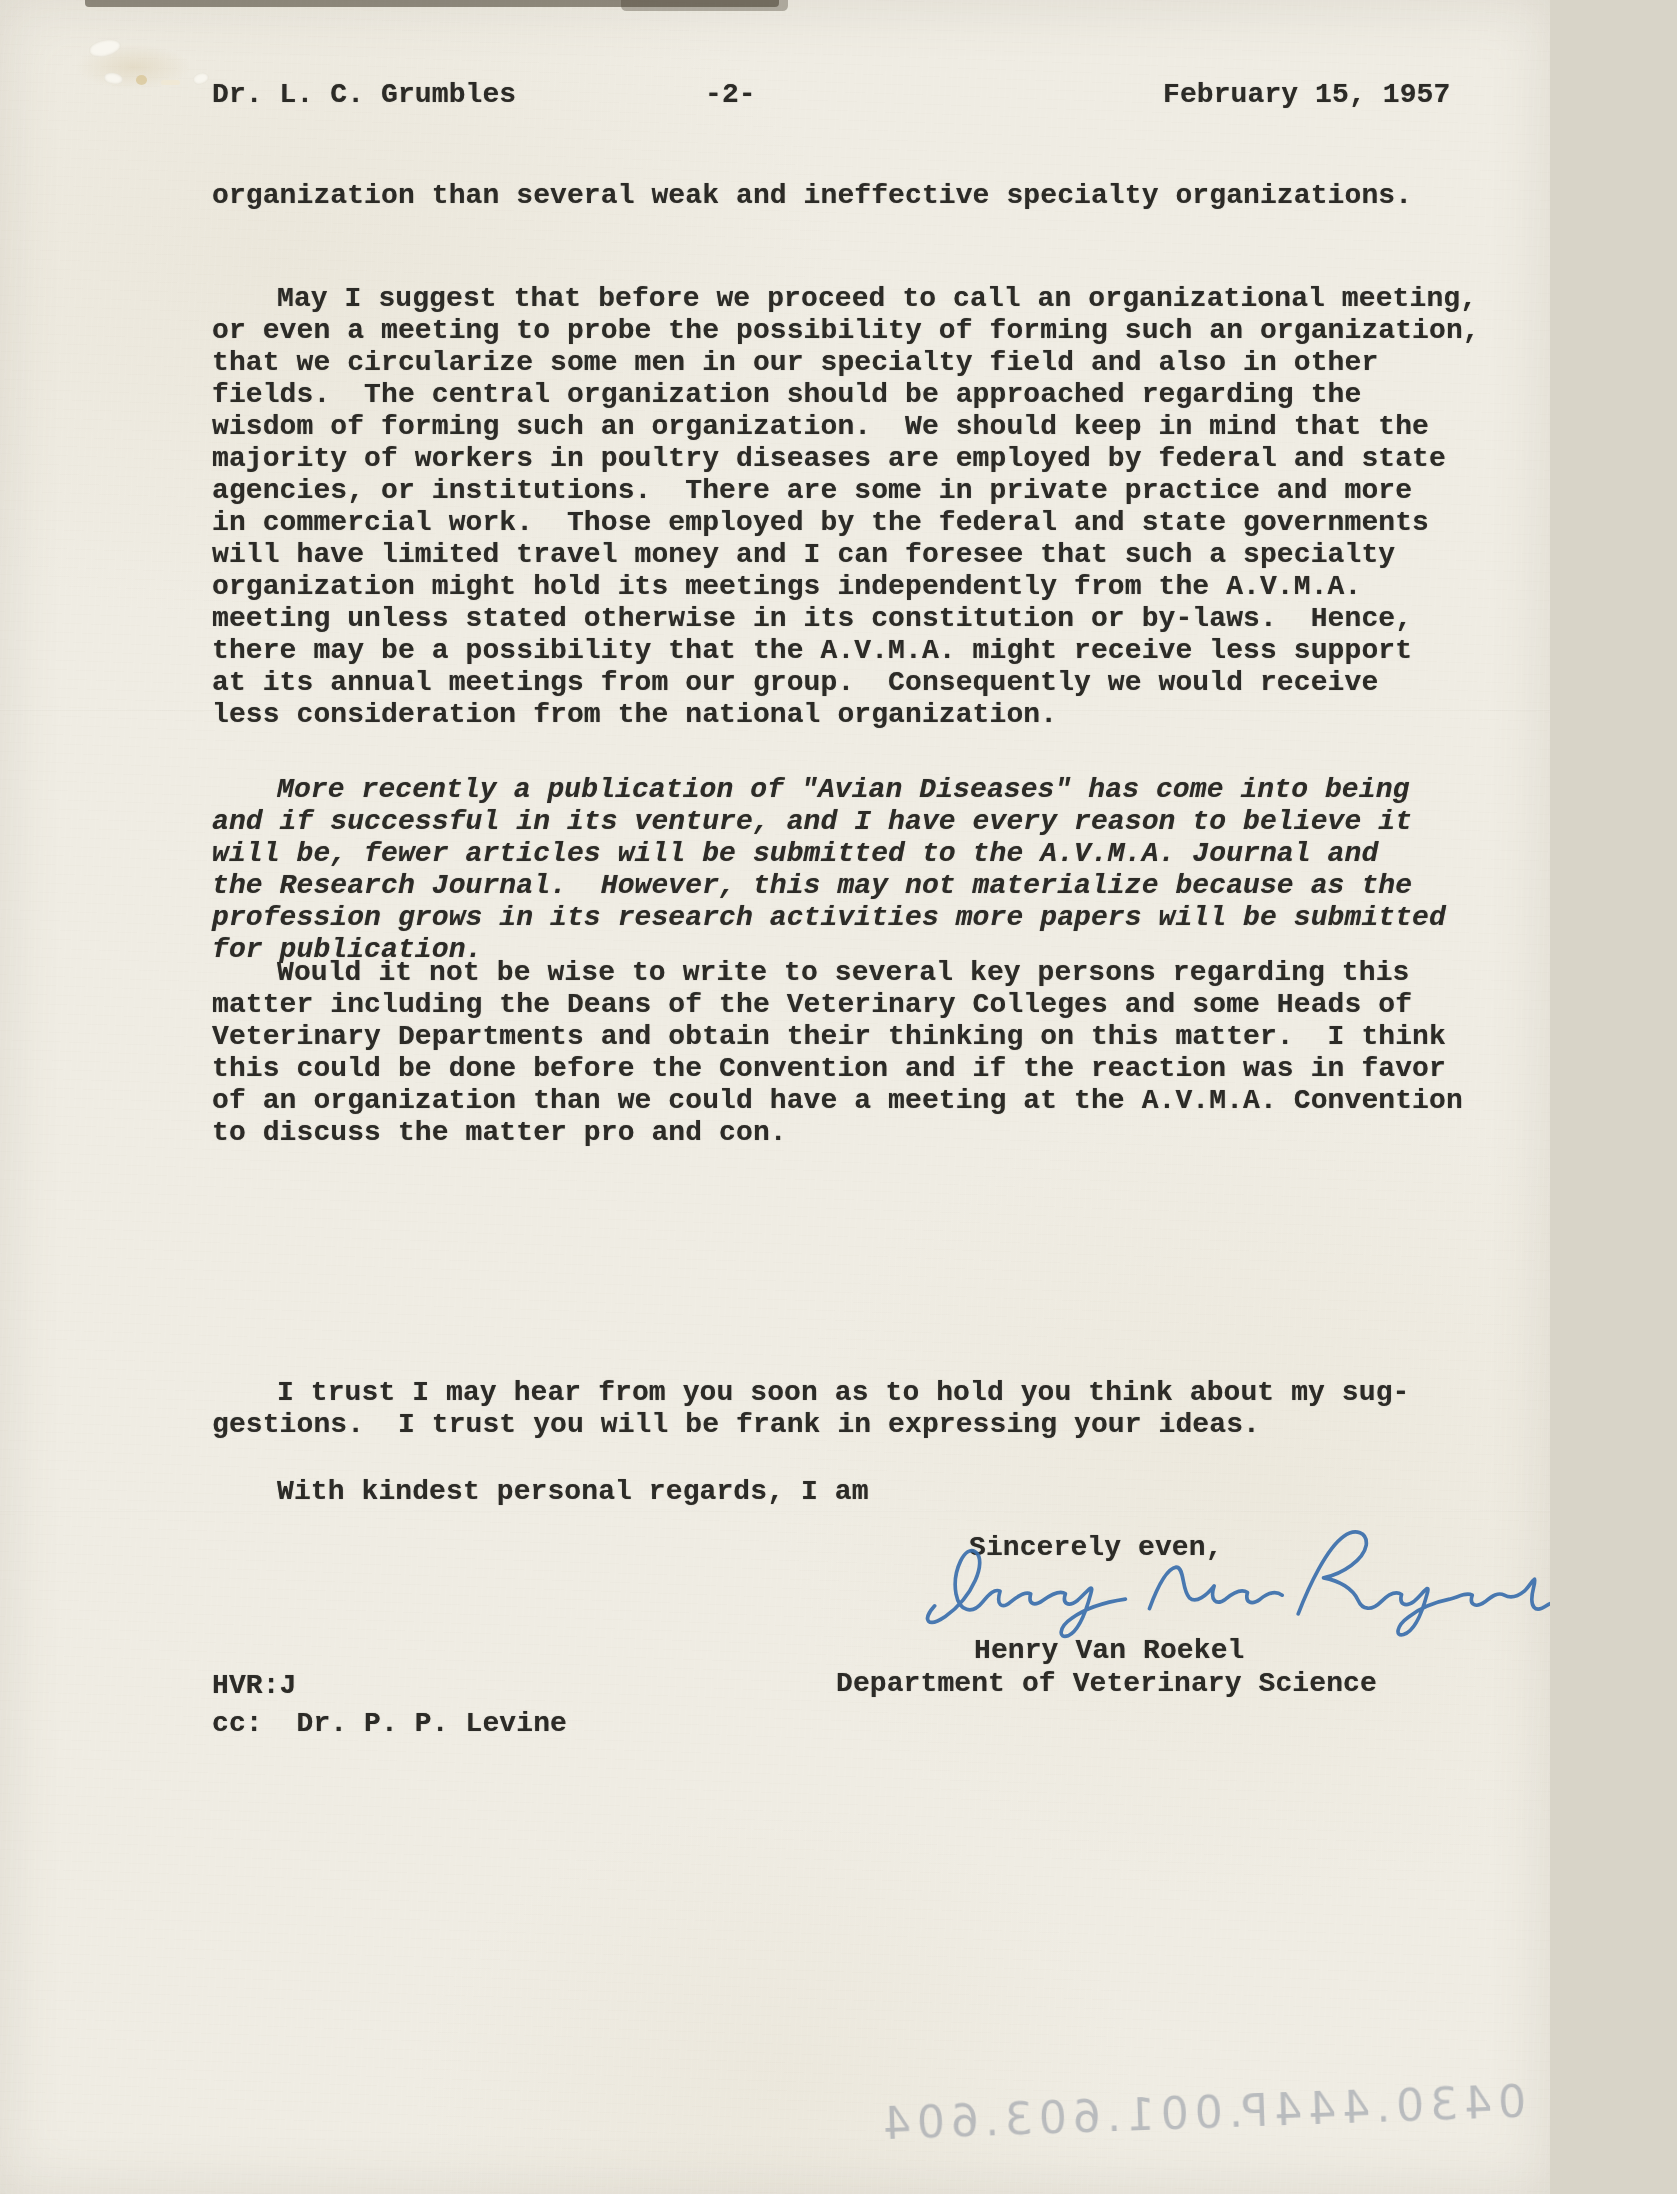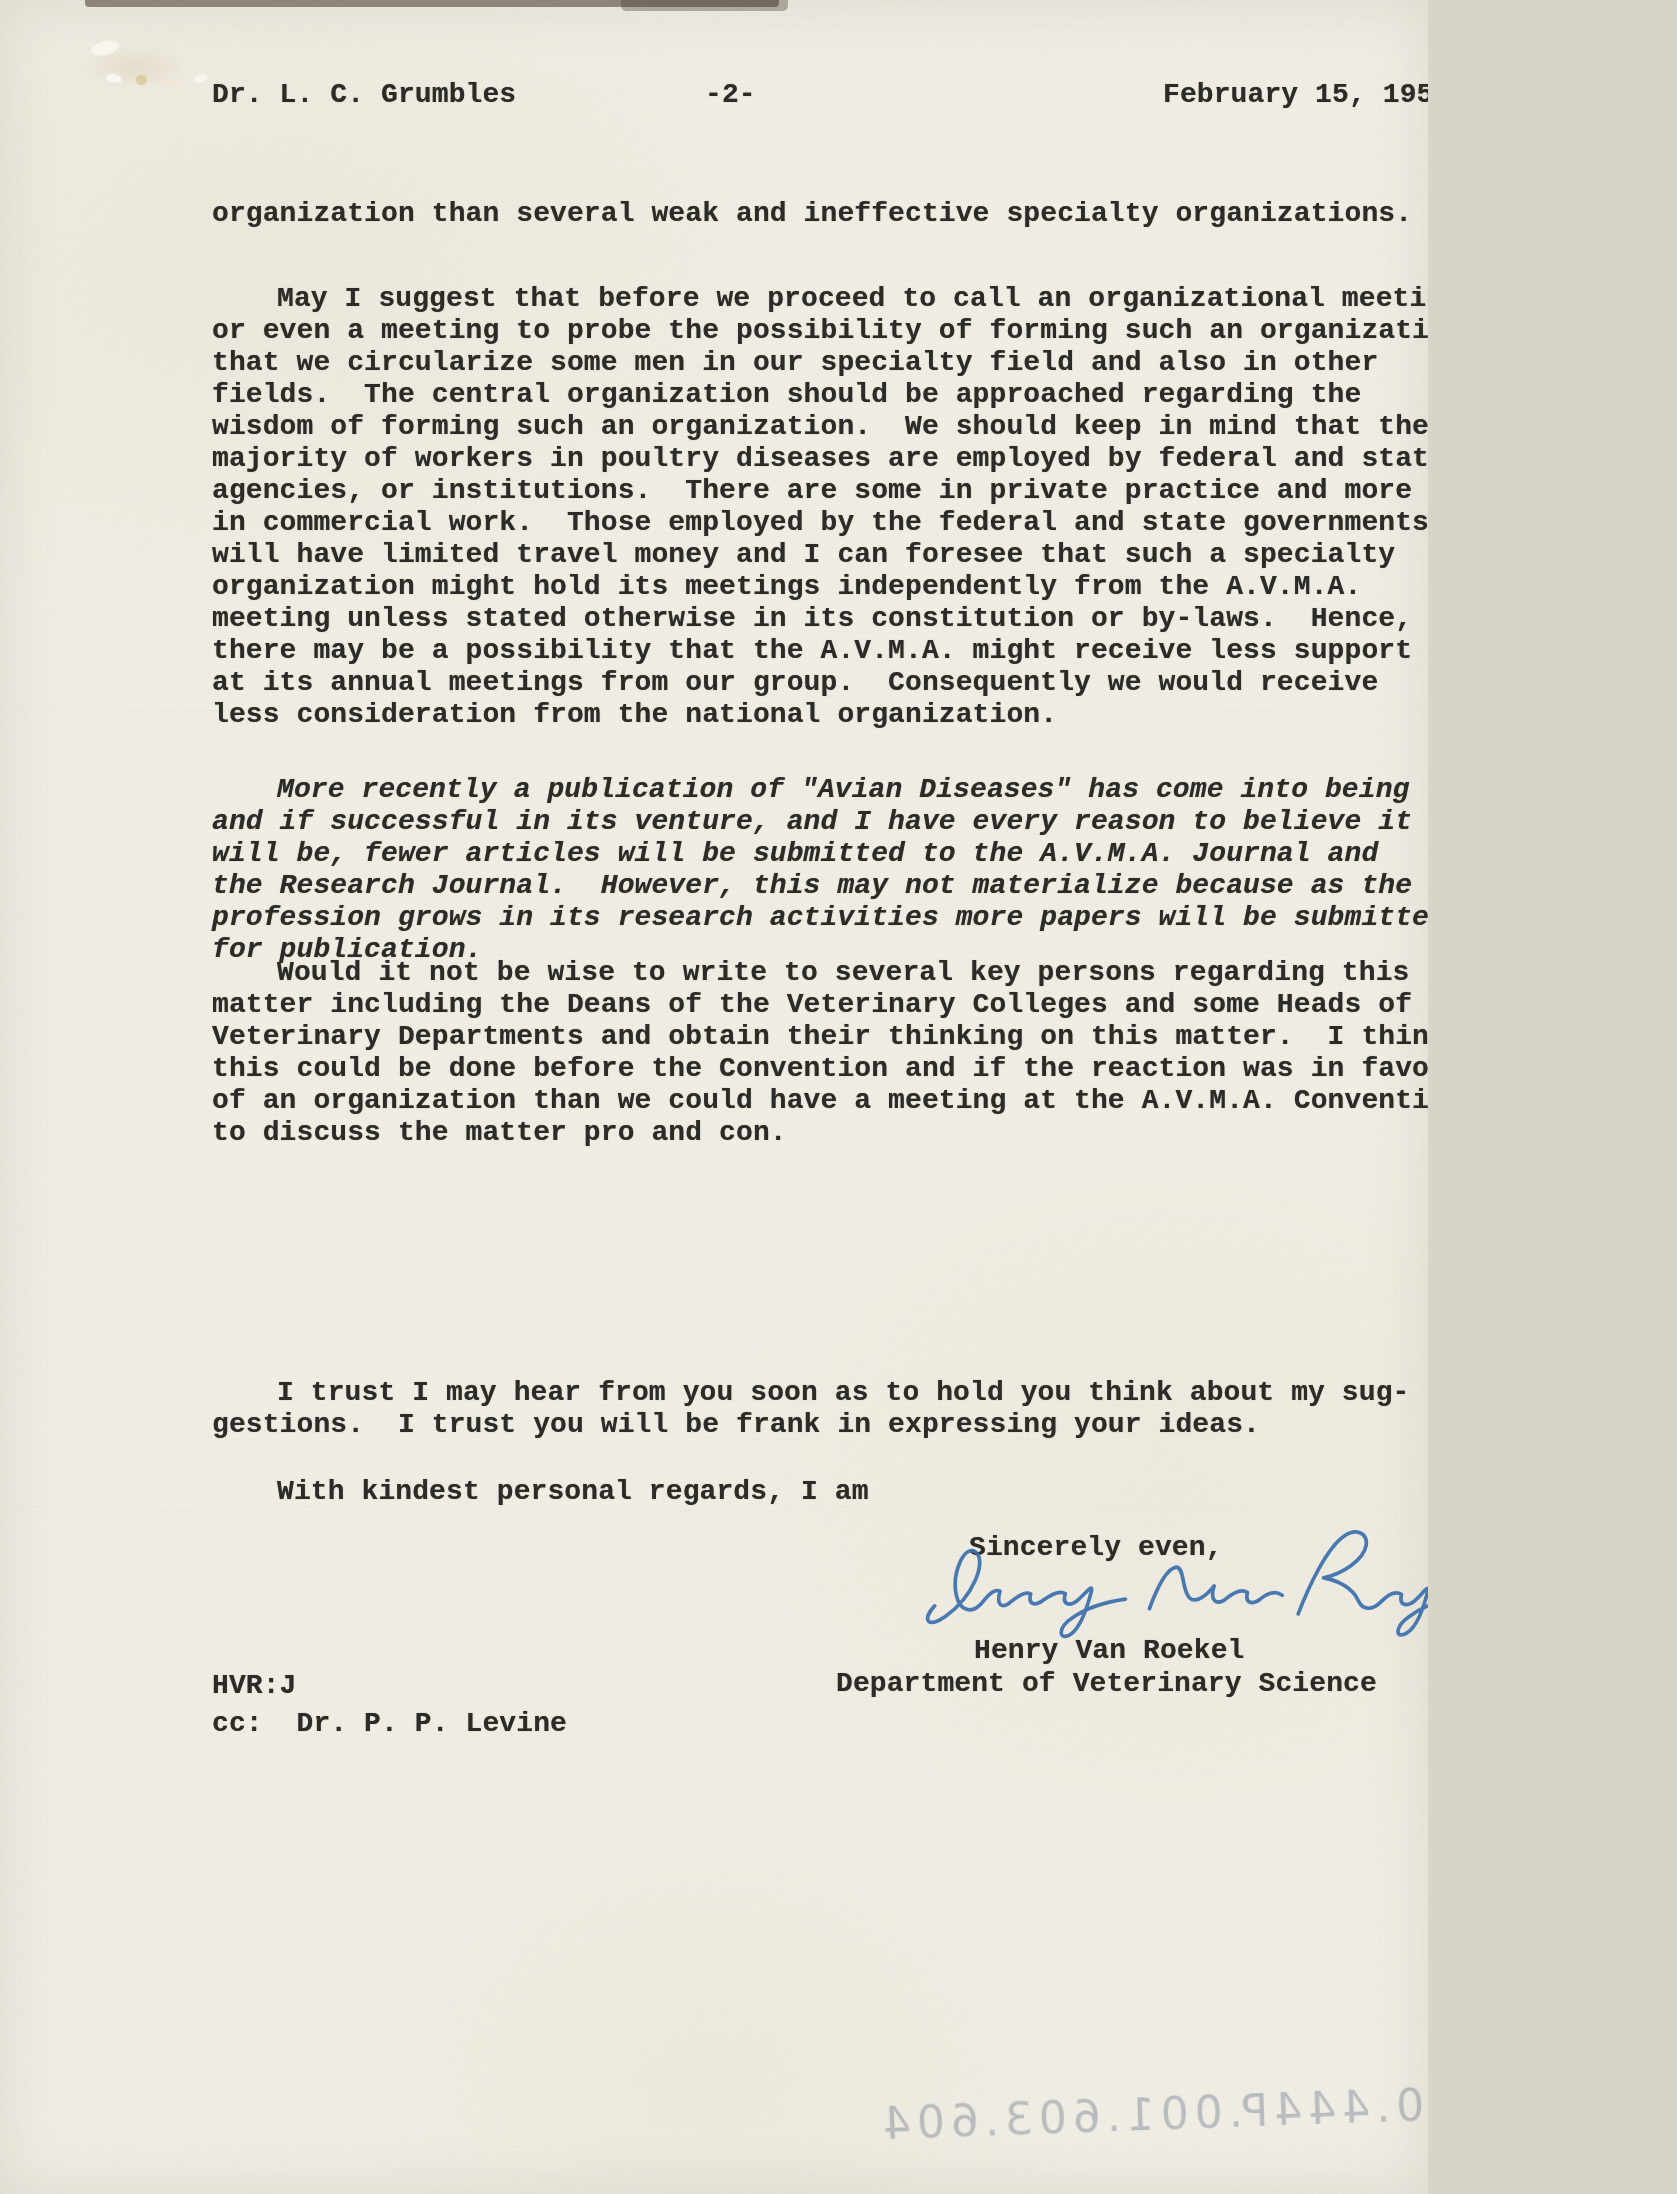--- a/index.html
+++ b/index.html
@@ -1,18 +1,18 @@
 <!DOCTYPE html>
 <html style="font-size:10.7px"><head>
 <meta charset="utf-8">
 <style>
   html,body{margin:0;padding:0;background:#d8d4c8;}
   #page{
     position:relative;
-    width:1428px;height:2194px;
+    width:1550px;height:2194px;
     background:
       radial-gradient(934px 601px at 18% 12%, rgba(223,216,197,.28), transparent 60%),
       radial-gradient(801px 667px at 82% 68%, rgba(229,223,206,.30), transparent 62%),
       radial-gradient(601px 467px at 50% 95%, rgba(222,215,196,.22), transparent 60%),
       #efece3;
     box-shadow: inset 0 0 60px rgba(125,114,92,.16);
     overflow:hidden;
     font-family:"Liberation Mono","DejaVu Sans Mono",monospace;
     color:#2c2b27;
   }
@@ -62,21 +62,21 @@
   <div class="artifact" style="left:136px;top:75px;width:11.3px;height:10px;border-radius:50%;background:rgba(213,190,136,.62);"></div>
   <div class="artifact" style="left:161px;top:80px;width:18.7px;height:4.7px;border-radius:2.7px;background:rgba(240,232,212,.9);"></div>
   <div class="artifact chip" style="left:193px;top:73px;width:16px;height:11.3px;transform:rotate(-20deg);"></div>
   <div class="artifact crease" style="top:709px;"></div>
   <div class="artifact crease" style="top:1510px;opacity:.35;"></div>
 
   <div class="typed" style="left:212px;top:79px;">Dr. L. C. Grumbles</div>
   <div class="typed" style="left:705px;top:79px;">-2-</div>
   <div class="typed" style="left:1163px;top:79px;">February 15, 1957</div>
 
-  <div class="typed" style="left:212px;top:198px;">organization than several weak and ineffective specialty organizations.</div>
+  <div class="typed" style="left:212px;top:180px;">organization than several weak and ineffective specialty organizations.</div>
   <div class="typed indent" style="left:212px;top:283px;">May I suggest that before we proceed to call an organizational meeting,
 or even a meeting to probe the possibility of forming such an organization,
 that we circularize some men in our specialty field and also in other
 fields.  The central organization should be approached regarding the
 wisdom of forming such an organization.  We should keep in mind that the
 majority of workers in poultry diseases are employed by federal and state
 agencies, or institutions.  There are some in private practice and more
 in commercial work.  Those employed by the federal and state governments
 will have limited travel money and I can foresee that such a specialty
 organization might hold its meetings independently from the A.V.M.A.

